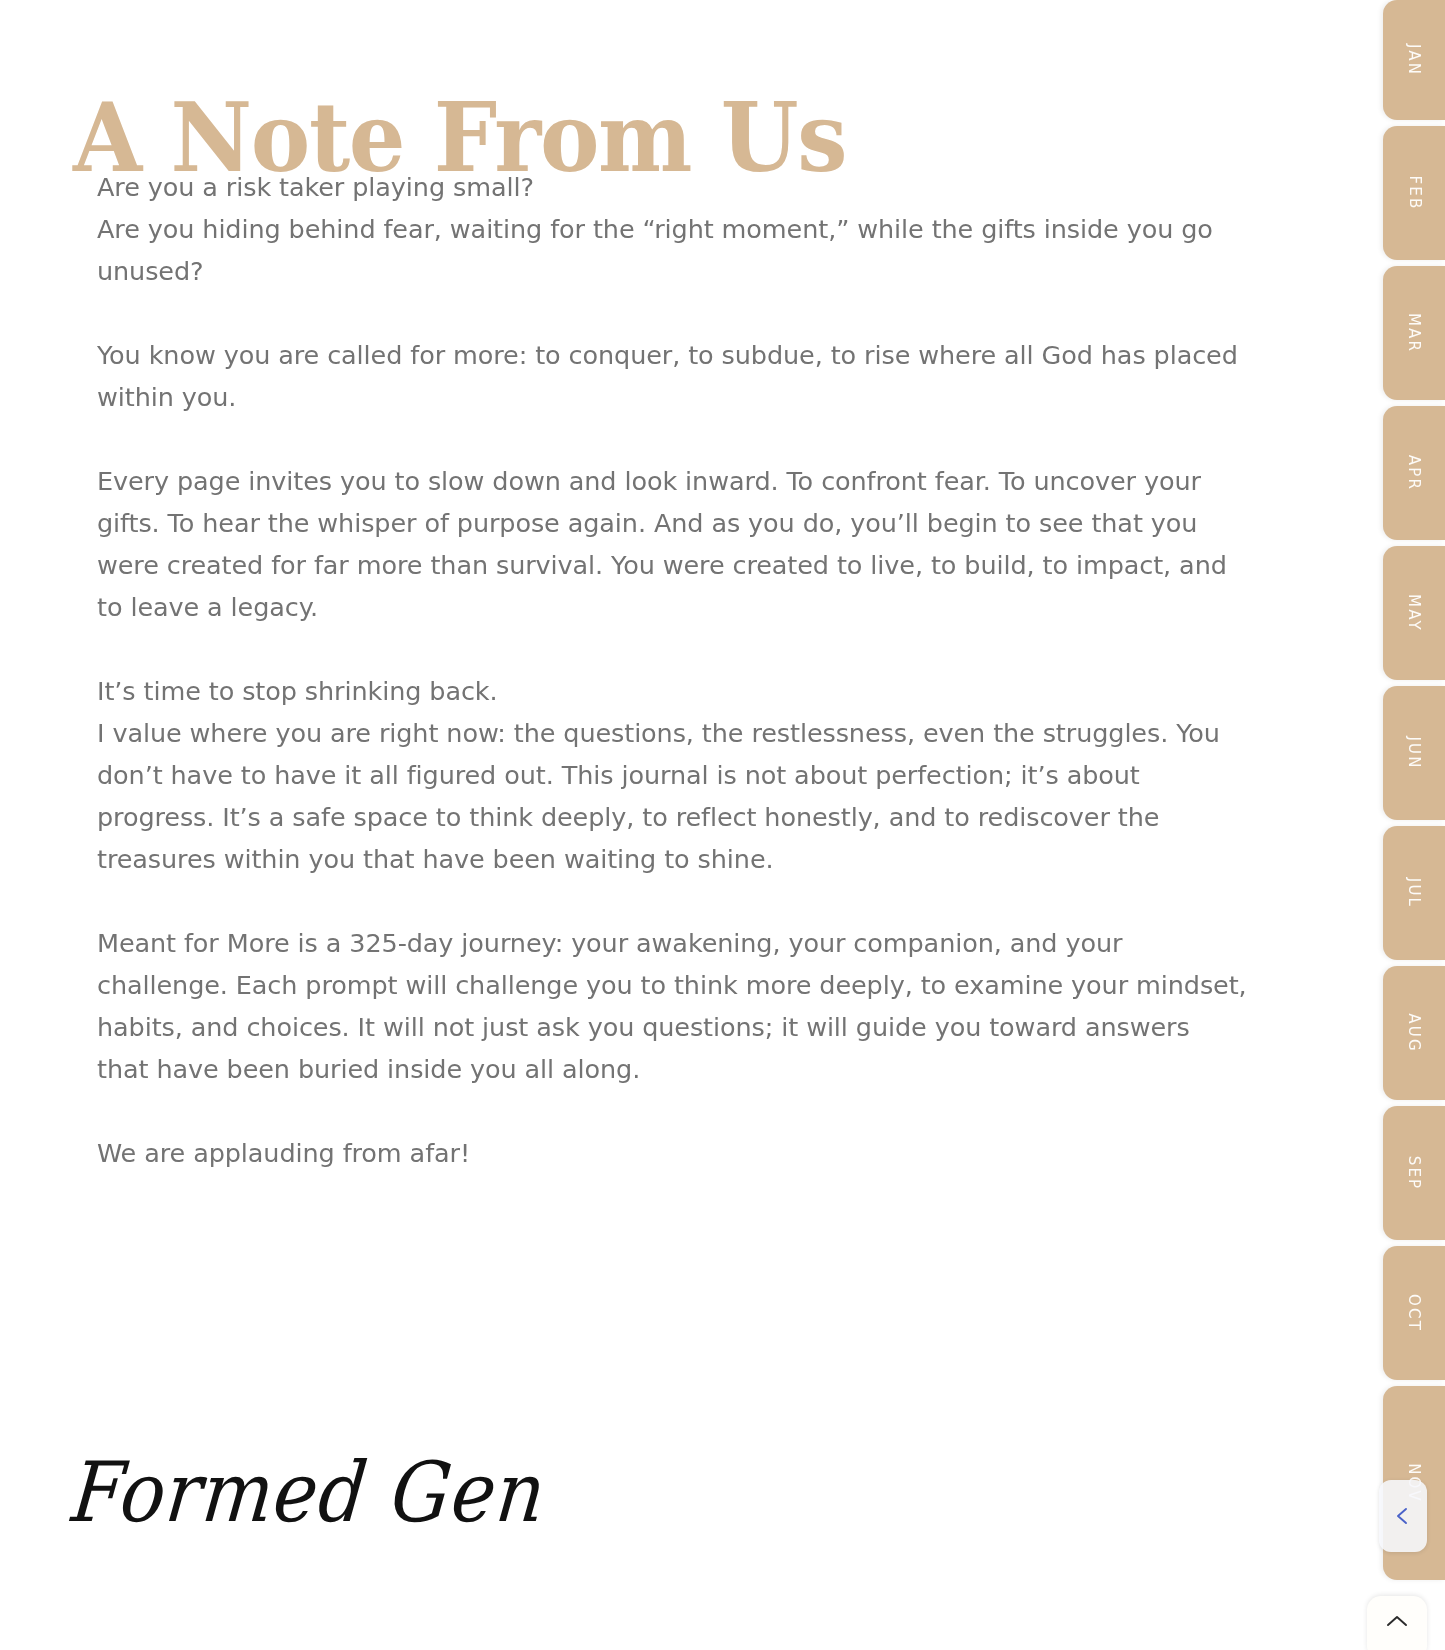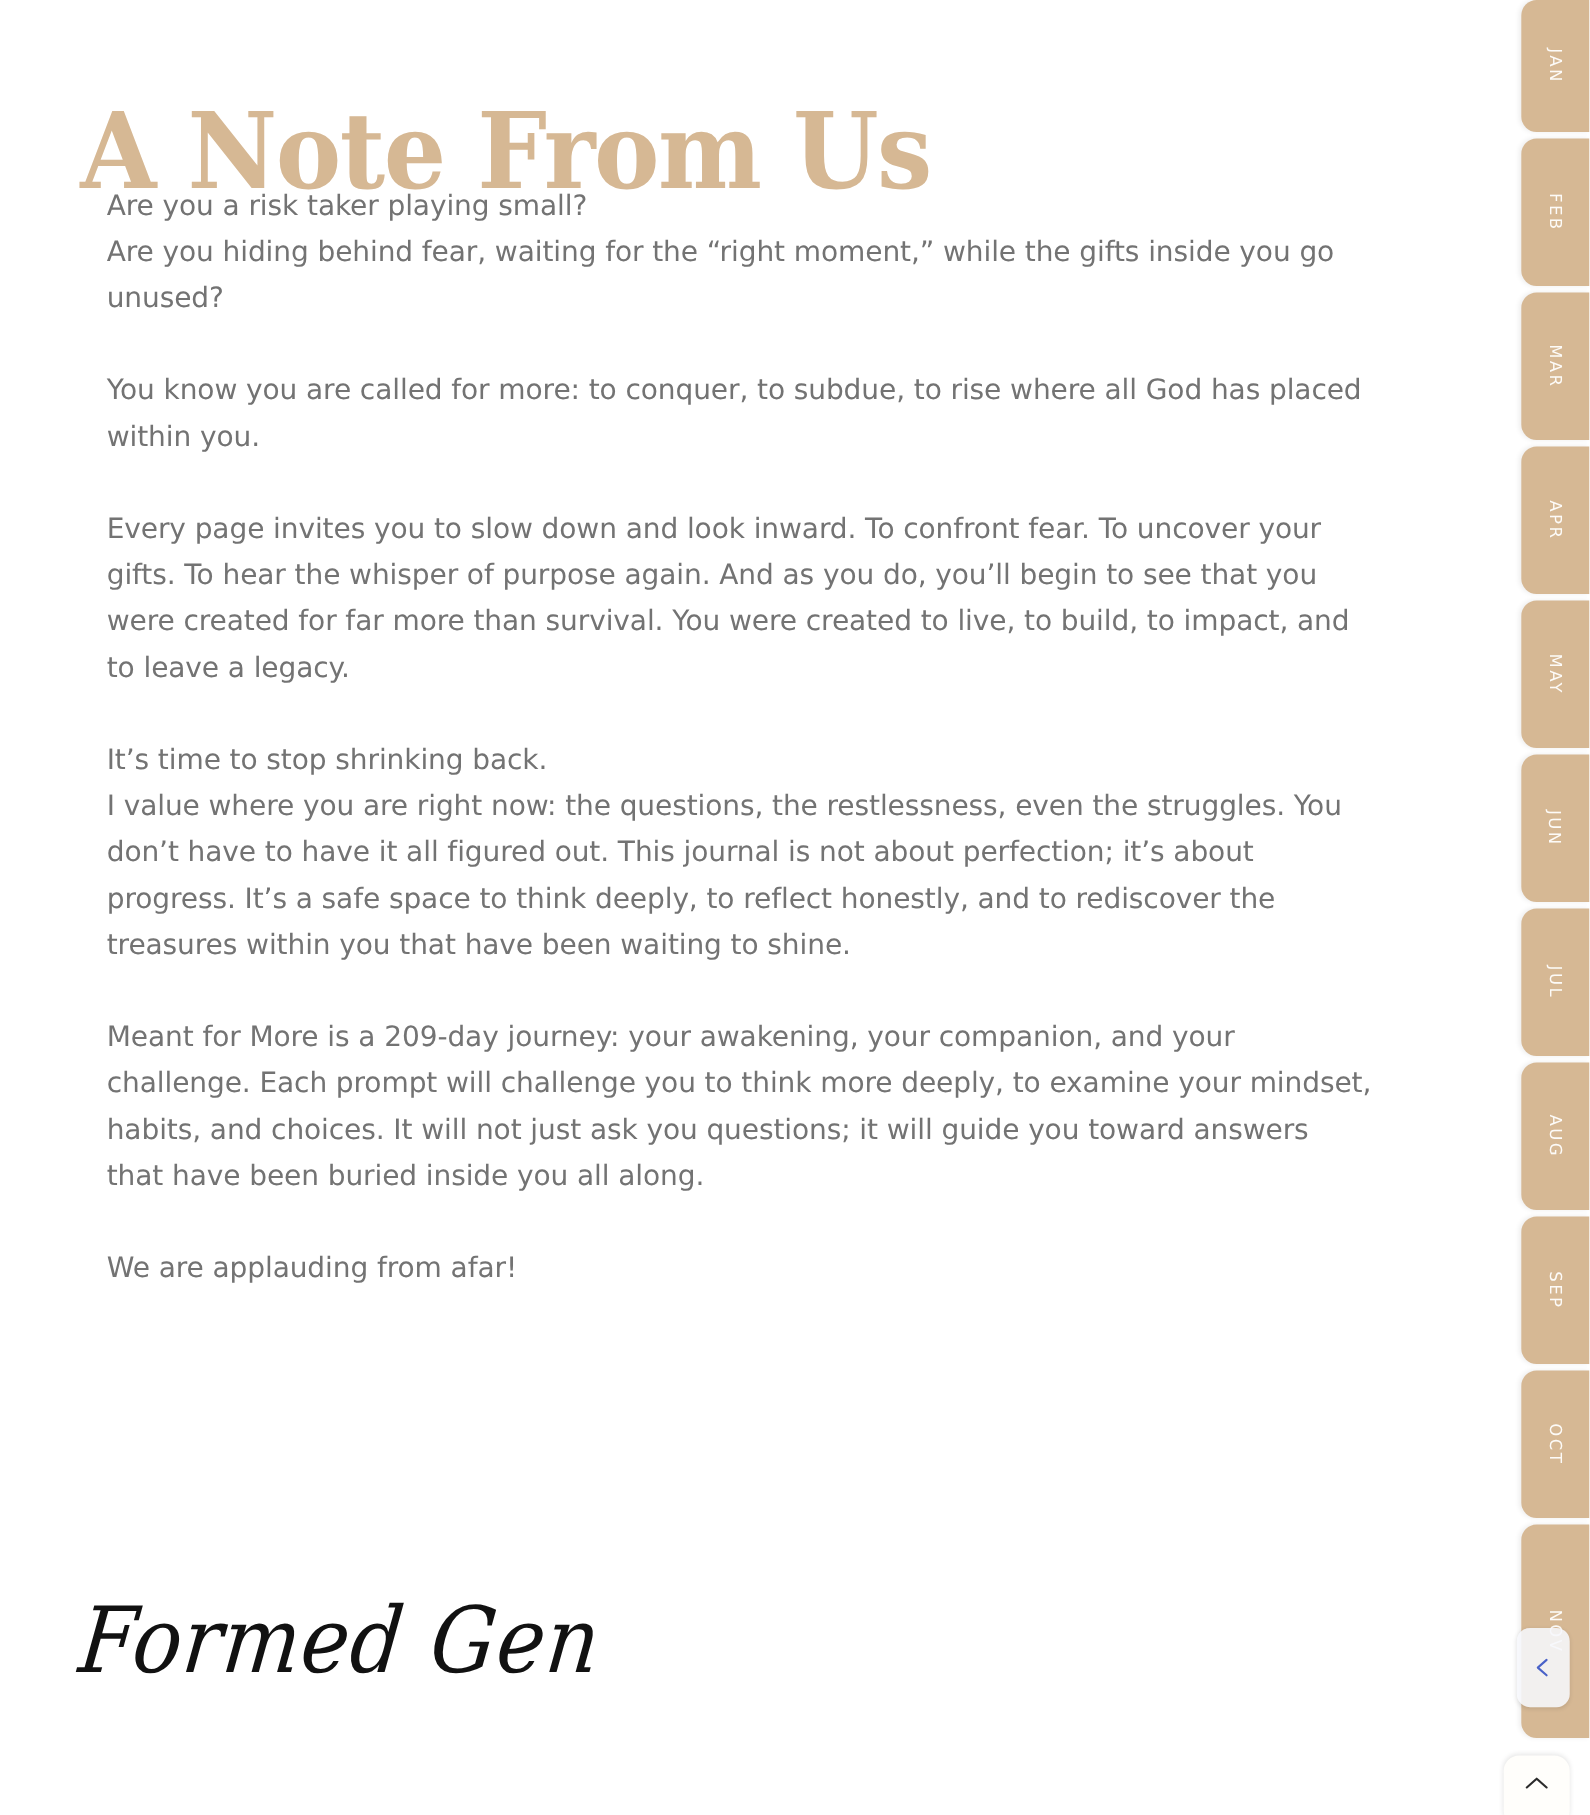--- a/index.html
+++ b/index.html
@@ -146,21 +146,21 @@
 
   <h1 id="doc-title">A Note From Us</h1>
 
   <div id="body-copy">
     <p>Are you a risk taker playing small?
 Are you hiding behind fear, waiting for the “right moment,” while the gifts inside you go unused?</p>
     <p>You know you are called for more: to conquer, to subdue, to rise where all God has placed within you.</p>
     <p>Every page invites you to slow down and look inward. To confront fear. To uncover your gifts. To hear the whisper of purpose again. And as you do, you’ll begin to see that you were created for far more than survival. You were created to live, to build, to impact, and to leave a legacy.</p>
     <p>It’s time to stop shrinking back.
 I value where you are right now: the questions, the restlessness, even the struggles. You don’t have to have it all figured out. This journal is not about perfection; it’s about progress. It’s a safe space to think deeply, to reflect honestly, and to rediscover the treasures within you that have been waiting to shine.</p>
-    <p>Meant for More is a 209-day journey: your awakening, your companion, and your challenge. Each prompt will challenge you to think more deeply, to examine your mindset, habits, and choices. It will not just ask you questions; it will guide you toward answers that have been buried inside you all along.</p>
+    <p>Meant for More is a 325-day journey: your awakening, your companion, and your challenge. Each prompt will challenge you to think more deeply, to examine your mindset, habits, and choices. It will not just ask you questions; it will guide you toward answers that have been buried inside you all along.</p>
     <p>We are applauding from afar!</p>
   </div>
 
   <div id="signature">Formed Gen</div>
 </div>
 
 <div id="month-rail">
     <div class="month-tab" style="top: 0px; height: 120px;">
       <span class="month-label">JAN</span>
     </div>

